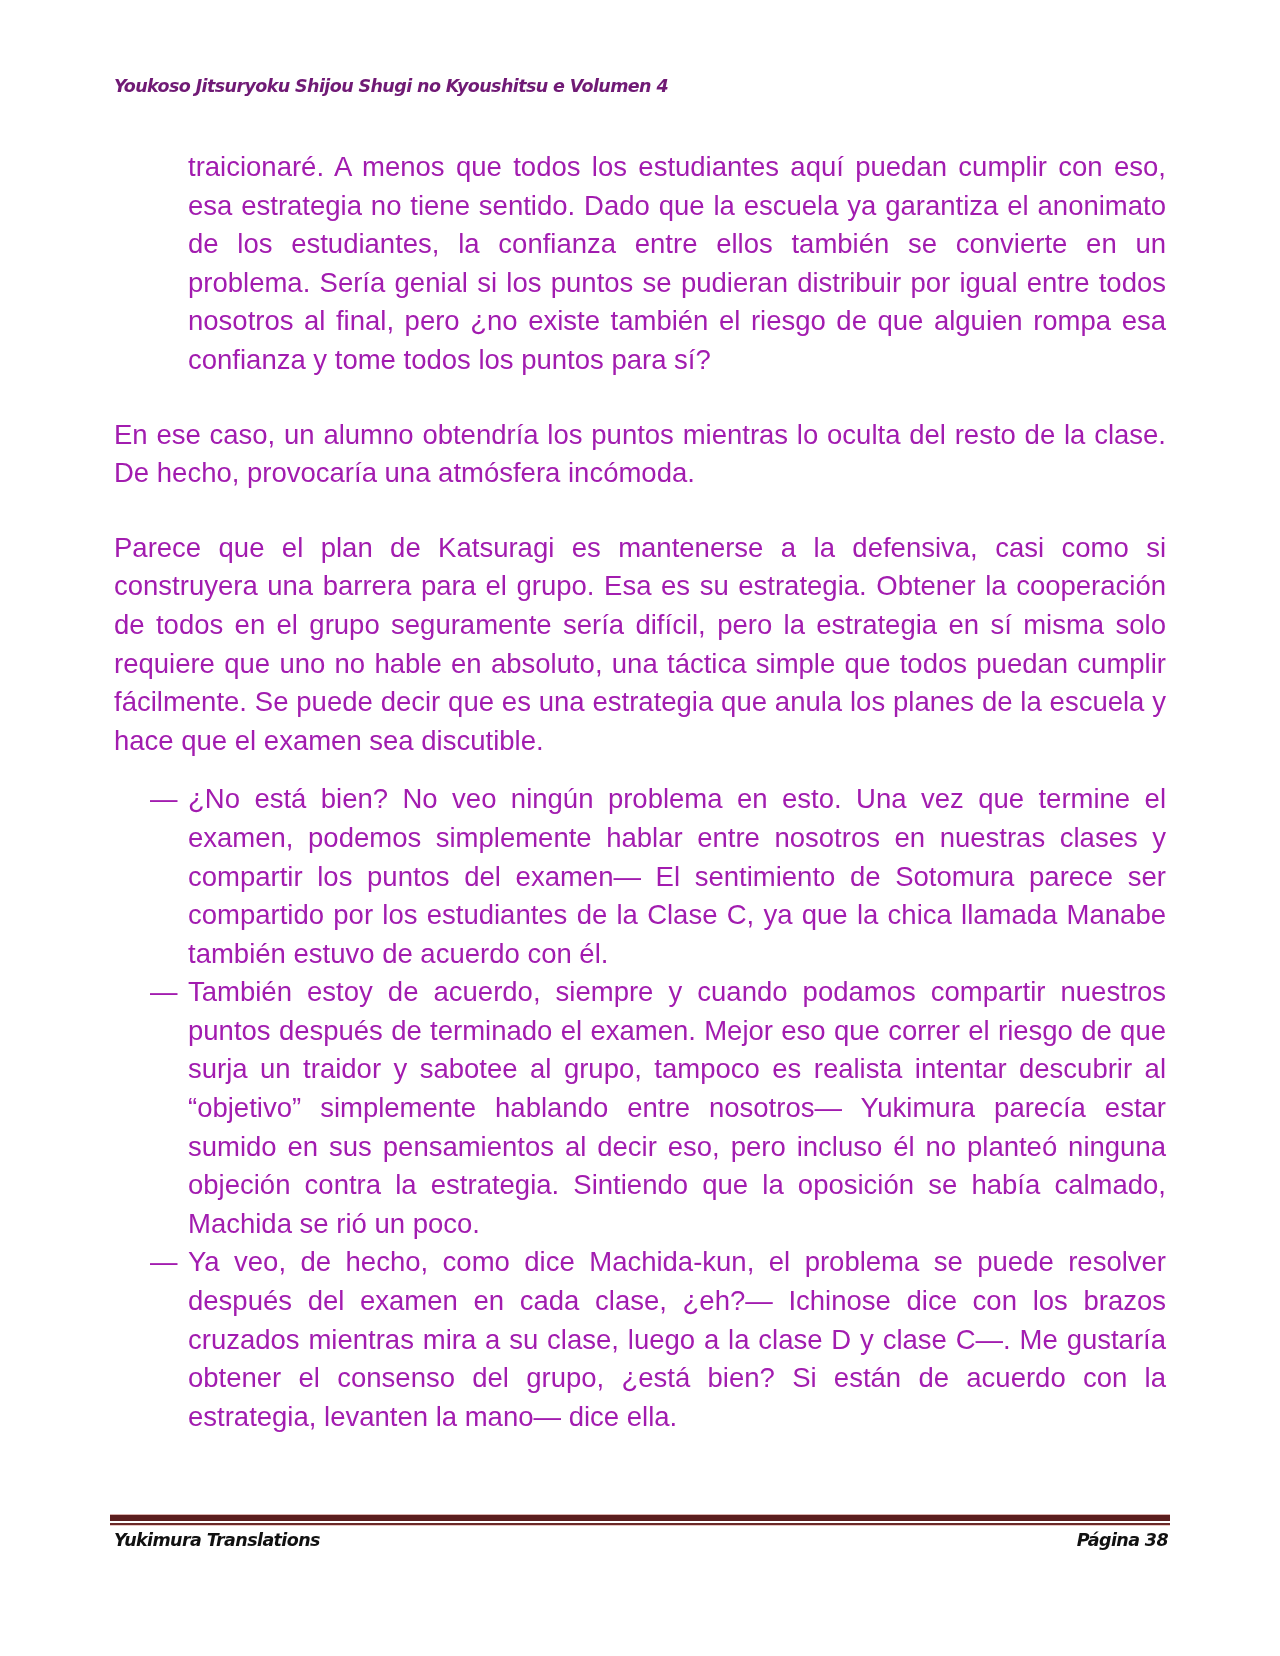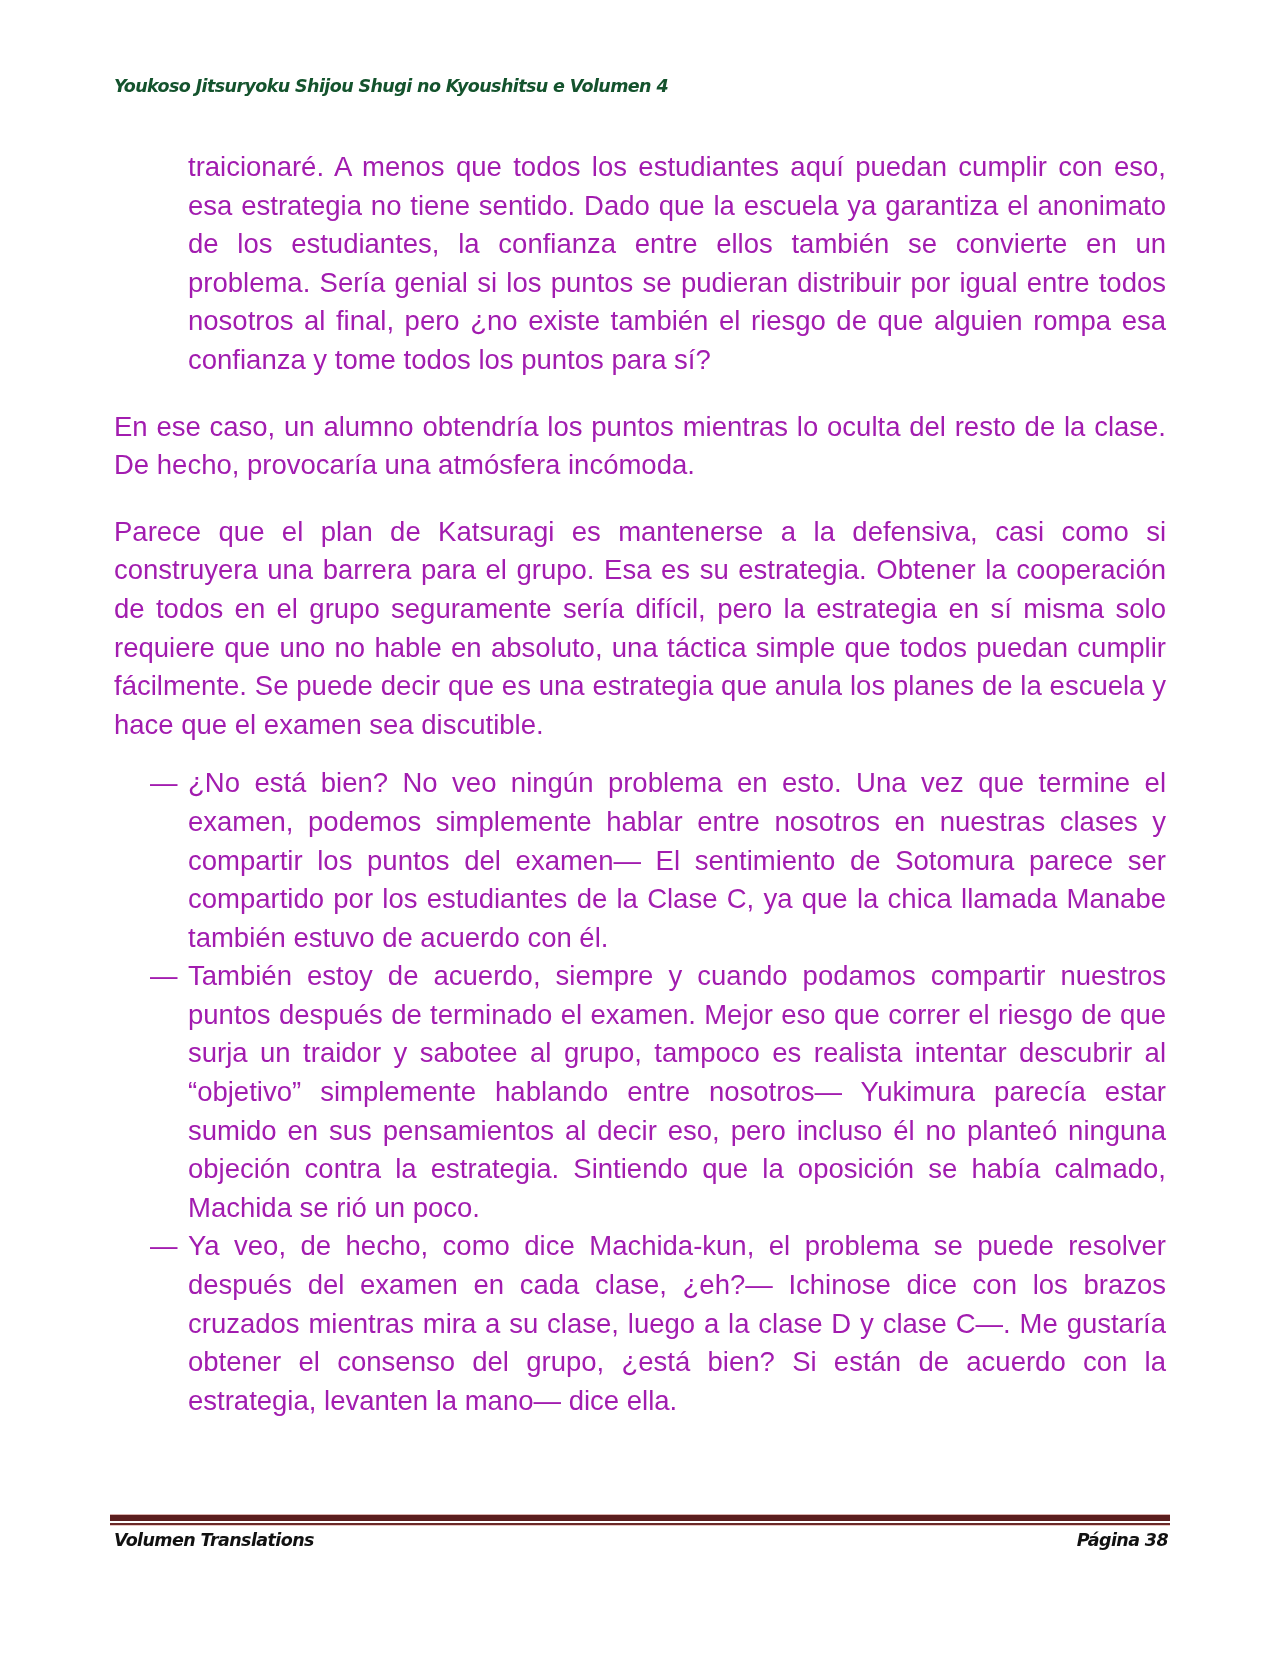--- a/index.html
+++ b/index.html
@@ -16,21 +16,21 @@
     }
     .header {
       position: absolute;
       left: 114px;
       top: 76px;
       font-family: "DejaVu Sans", sans-serif;
       font-weight: bold;
       font-style: italic;
       font-size: 17.5px;
       letter-spacing: -0.6px;
-      color: #14532d;
+      color: #701a75;
       white-space: nowrap;
     }
     .body-text {
       position: absolute;
       left: 114px;
       top: 148px;
       width: 1052px;
       font-family: "Liberation Sans", sans-serif;
       font-size: 27.5px;
       line-height: 38.6px;
@@ -38,21 +38,21 @@
     }
     .para {
       margin: 0;
       text-align: justify;
       text-align-last: left;
     }
     .para.indented {
       padding-left: 74px;
     }
     .para + .para.gap {
-      margin-top: 28px;
+      margin-top: 36px;
     }
     .dialogue {
       margin: 0;
       padding-left: 74px;
       position: relative;
       text-align: justify;
       text-align-last: left;
     }
     .dialogue.first {
       margin-top: 20px;
@@ -120,14 +120,14 @@
   <div class="dialogue">
     <span class="dash">—</span>
     <span>Ya veo, de hecho, como dice Machida-kun, el problema se puede resolver después del examen en cada clase, ¿eh?— Ichinose dice con los brazos cruzados mientras mira a su clase, luego a la clase D y clase C—. Me gustaría obtener el consenso del grupo, ¿está bien? Si están de acuerdo con la estrategia, levanten la mano— dice ella.</span>
   </div>
 </div>
 
 <div class="footer-rule">
   <div class="thick"></div>
   <div class="thin"></div>
 </div>
-<div class="footer-left">Volumen Translations</div>
+<div class="footer-left">Yukimura Translations</div>
 <div class="footer-right">Página 38</div>
 
 </body></html>

